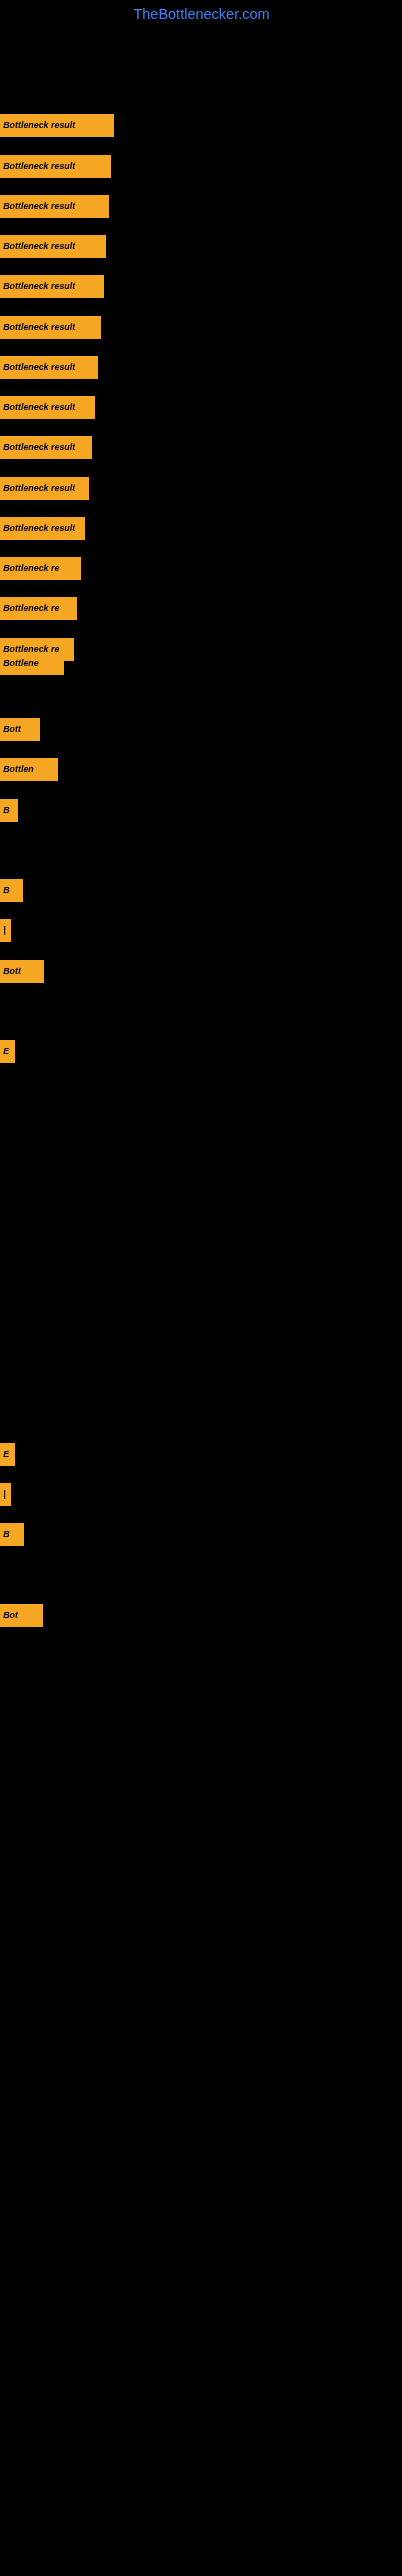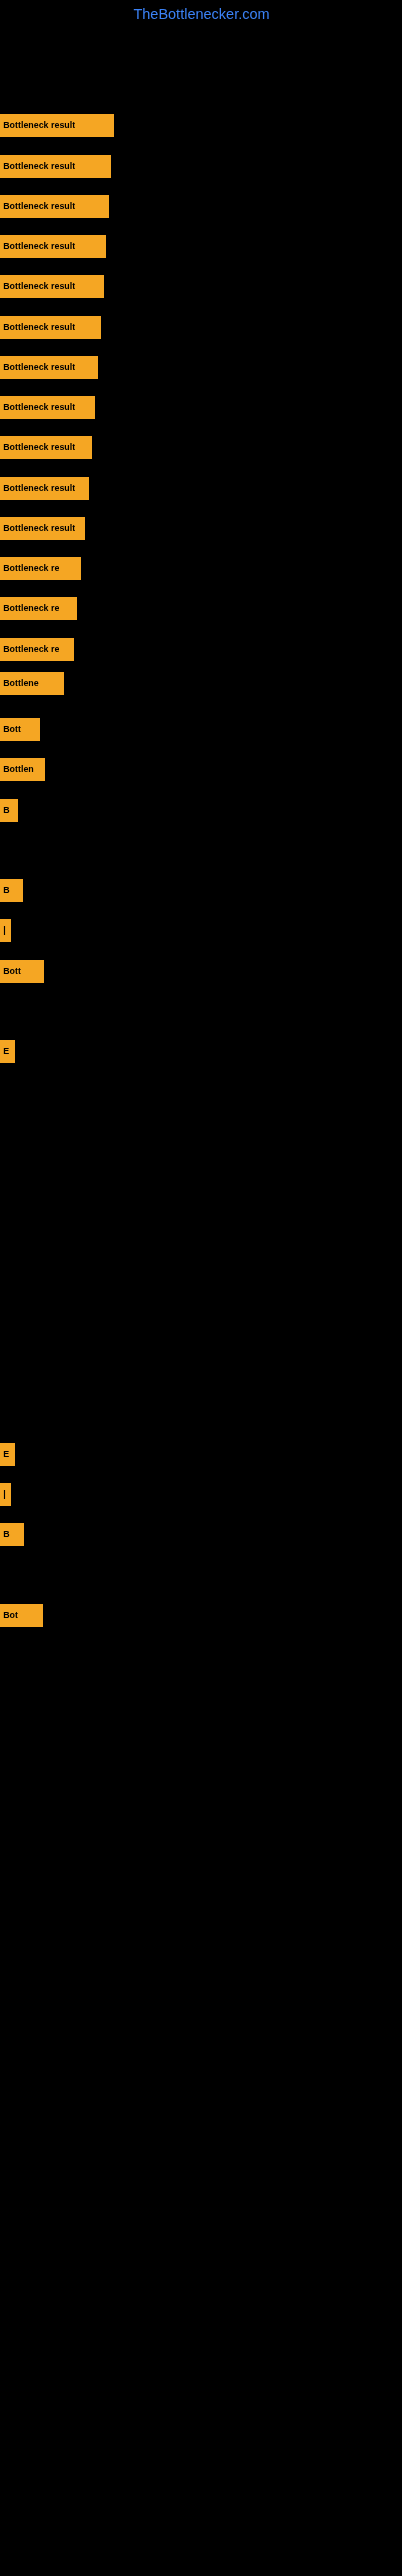--- a/index.html
+++ b/index.html
@@ -25,20 +25,21 @@
       display: flex;
       align-items: center;
       padding-left: 3.2px;
     }
     .bottleneck-bar span {
       color: #000;
       font-size: 8.9px;
       font-weight: bold;
       white-space: nowrap;
       overflow: hidden;
+      font-style: italic;
     }
   </style>
 </head>
 <body>
 
 <div class="site-title">TheBottlenecker.com</div>
 
 <div id="bars-container">
     <div class="bottleneck-bar" style="top: 114px; width: 114px;">
       <span>Bottleneck result</span>
@@ -75,27 +76,27 @@
     </div>
     <div class="bottleneck-bar" style="top: 557px; width: 81px;">
       <span>Bottleneck re</span>
     </div>
     <div class="bottleneck-bar" style="top: 597px; width: 77px;">
       <span>Bottleneck re</span>
     </div>
     <div class="bottleneck-bar" style="top: 638px; width: 74px;">
       <span>Bottleneck re</span>
     </div>
-    <div class="bottleneck-bar" style="top: 672px; width: 64px;">
+    <div class="bottleneck-bar" style="top: 652px; width: 64px;">
       <span>Bottlene</span>
     </div>
     <div class="bottleneck-bar" style="top: 718px; width: 40px;">
       <span>Bott</span>
     </div>
-    <div class="bottleneck-bar" style="top: 758px; width: 45px;">
+    <div class="bottleneck-bar" style="top: 758px; width: 58px;">
       <span>Bottlen</span>
     </div>
     <div class="bottleneck-bar" style="top: 799px; width: 17.7px;">
       <span>B</span>
     </div>
     <div class="bottleneck-bar" style="top: 879px; width: 22.5px;">
       <span>B</span>
     </div>
     <div class="bottleneck-bar" style="top: 919px; width: 11.3px;">
       <span>|</span>

